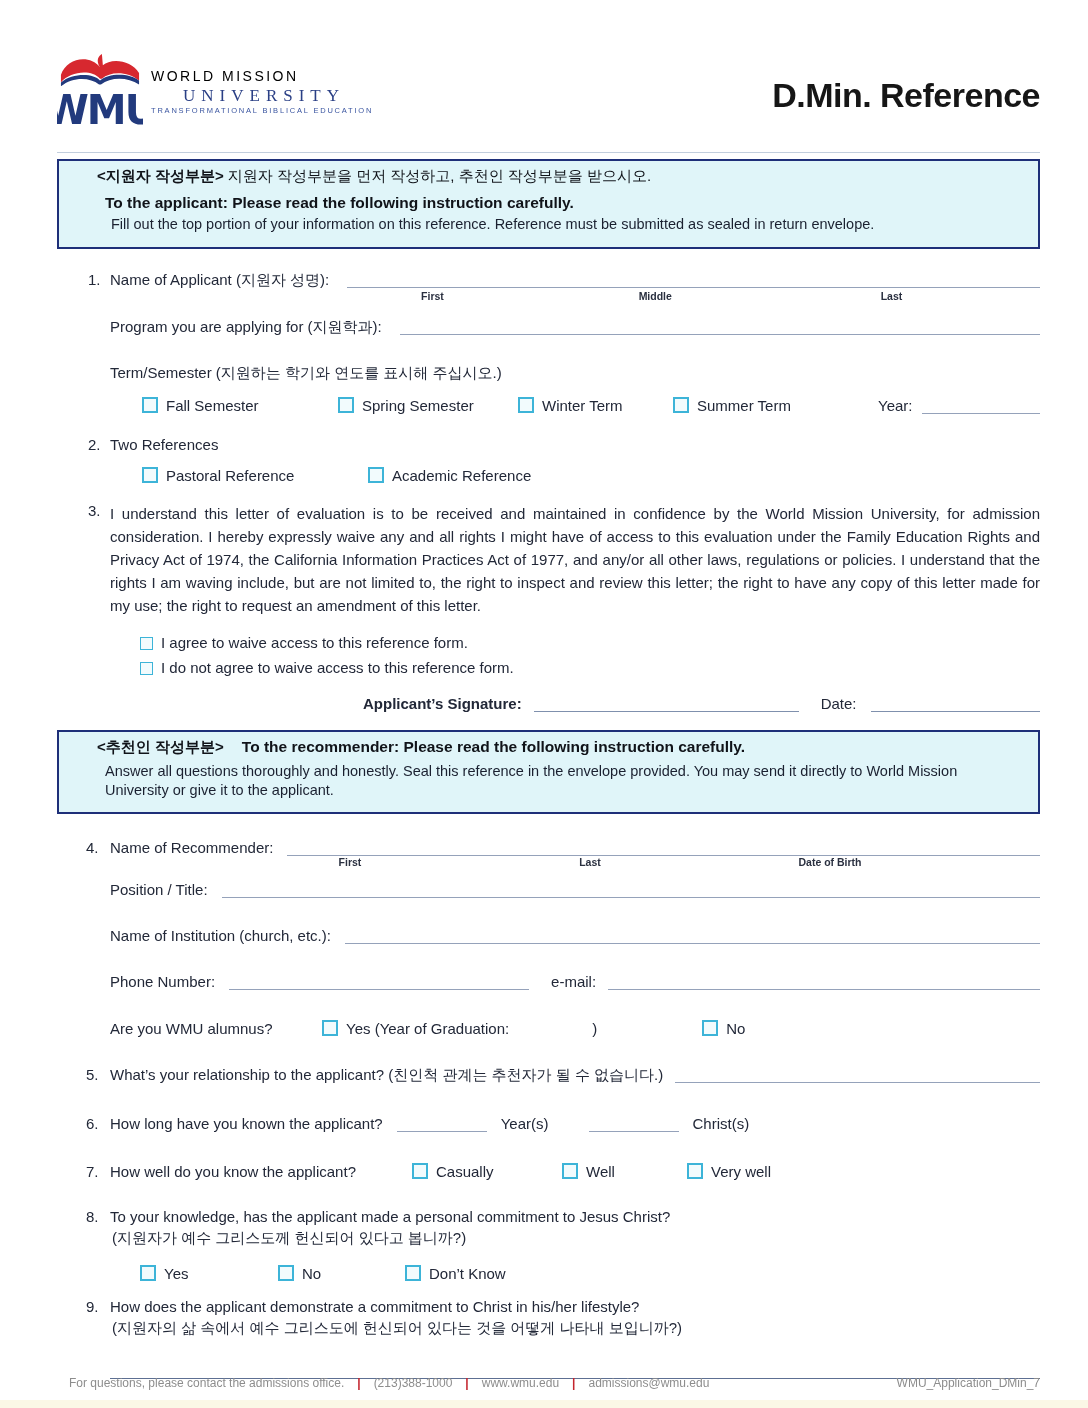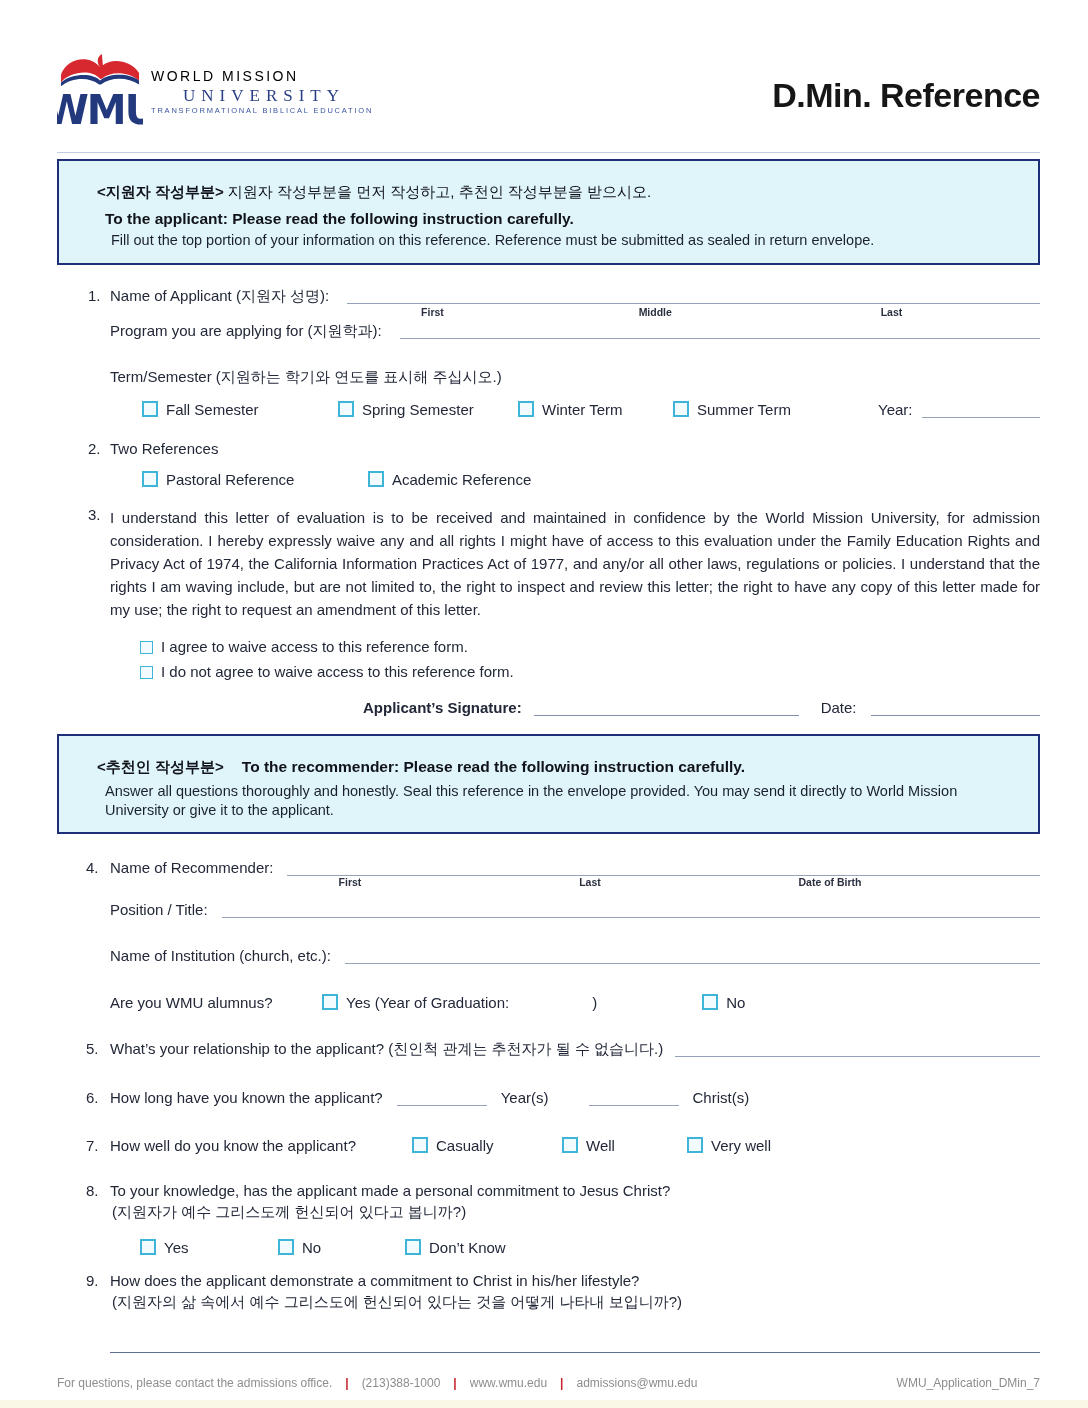--- a/index.html
+++ b/index.html
@@ -14,21 +14,21 @@
   .header{display:flex;justify-content:space-between;align-items:flex-start;padding-top:52px;height:96px;}
   .logo{display:flex;align-items:flex-start;gap:8px;}
   .logo-text{padding-top:16px;}
   .logo-l1{color:#000000;font-size:14px;letter-spacing:2.5px;font-family:Liberation Sans, sans-serif;}
   .logo-l2{color:#2a3f85;font-size:17px;letter-spacing:6px;font-family:"Liberation Serif","DejaVu Serif",serif;margin-top:2px;margin-left:32px;}
   .logo-l3{color:#3a55a0;font-size:7.5px;letter-spacing:1.8px;}
   .doc-title{font-size:34px;font-weight:bold;color:#161616;margin-top:24px;letter-spacing:-0.5px;}
 
   
   .hairline{border-top:1px solid #c2cedd;margin-top:4px;}
-  .infobox{background:#e0f5f9;border:2px solid #1e2f79;margin-top:6px;padding:18px 16px 12px 38px;}
+  .infobox{background:#e0f5f9;border:2px solid #1e2f79;margin-top:6px;padding:2px 16px 12px 38px;}
   .infobox .k-line{font-size:15px;color:#101319;margin-top:4px;}
   .infobox .k-label{font-weight:bold;}
   .infobox .en-head{font-weight:bold;font-size:15.5px;color:#101319;margin-top:8px;margin-left:8px;}
   .infobox .en-body{font-size:14.5px;color:#1a2030;margin-top:3px;margin-left:14px;line-height:1.35;}
   .infobox2 .en-head2{font-weight:bold;font-size:15.5px;color:#101319;margin-top:0;}
   .infobox2 .en-body2{font-size:14.5px;color:#1a2030;margin-top:5px;margin-left:8px;line-height:1.3;width:900px;}
 
   
   .row{display:flex;align-items:baseline;}
   .num{flex:0 0 22px;margin-left:31px;}
@@ -38,21 +38,21 @@
   .cb{flex:none;width:12px;height:12px;border:2px solid #3db4d8;background:#f2fbfd;display:inline-block;transform:translateY(2px);margin-right:8px;}
   .opt{display:flex;align-items:baseline;}
   .sublabels{position:relative;height:15px;font-size:10.5px;font-weight:bold;color:#2a3040;}
   .sublabels span{position:absolute;transform:translateX(-50%);}
 
   
   .ansline{border-bottom:1px solid #5d6f92;margin-left:53px;}
 
   
   .footer{position:absolute;left:57px;right:48px;bottom:18px;display:flex;justify-content:space-between;align-items:baseline;font-size:12px;color:#8d8d8d;}
-  .fgroup{display:flex;align-items:baseline;}
+  .fgroup{display:flex;align-items:baseline;margin-left:12px;}
   .sep{color:#c4252e;margin:0 13px;font-weight:bold;}
   .bottomstrip{position:absolute;left:0;right:0;bottom:0;height:8px;background:#fbf7e6;}
 </style>
 </head>
 <body>
 
 <div class="page">
 
   <div class="header">
     <div class="logo">
@@ -83,21 +83,21 @@
     <span class="num">1.</span>
     <span>Name of Applicant (지원자 성명):</span>
     <span class="fill" style="margin-left:18px;"></span>
   </div>
   <div class="sublabels" style="margin-left:308px;">
     <span style="left:10%;">First</span>
     <span style="left:43%;">Middle</span>
     <span style="left:78%;">Last</span>
   </div>
 
-  <div class="row" style="margin-top:0;">
+  <div class="row" style="margin-top:12px;">
     <span style="margin-left:53px;">Program you are applying for (지원학과):</span>
     <span class="fill" style="margin-left:18px;"></span>
   </div>
 
   <div class="row" style="margin-top:27px;">
     <span style="margin-left:53px;">Term/Semester (지원하는 학기와 연도를 표시해 주십시오.)</span>
   </div>
   <div class="row" style="margin-top:12px;">
     <span class="opt" style="margin-left:85px;width:196px;text-align:center;">
       <span class="cb"></span>
@@ -179,20 +179,26 @@
   <div class="row" style="margin-top:9px;">
     <span style="margin-left:53px;">Position / Title:</span>
     <span class="fill" style="margin-left:14px;"></span>
   </div>
 
   <div class="row" style="margin-top:28px;">
     <span style="margin-left:53px;">Name of Institution (church, etc.):</span>
     <span class="fill" style="margin-left:14px;"></span>
   </div>
 
+  <div class="row" style="margin-top:28px;">
+    <span style="margin-left:53px;">Phone Number:</span>
+    <span class="fillfx" style="width:300px;margin-left:14px;"></span>
+    <span style="margin-left:22px;">e-mail:</span>
+    <span class="fill" style="margin-left:12px;"></span>
+  </div>
 
   <div class="row" style="margin-top:28px;">
     <span style="margin-left:53px;flex:0 0 212px;">Are you WMU alumnus?</span>
     <span class="opt">
       <span class="cb"></span>
       <span>Yes (Year of Graduation:</span>
     </span>
     <span class="fillfx" style="width:75px;margin-left:8px;border-bottom:none;"></span>
     <span>)</span>
     <span class="opt" style="margin-left:105px;">

